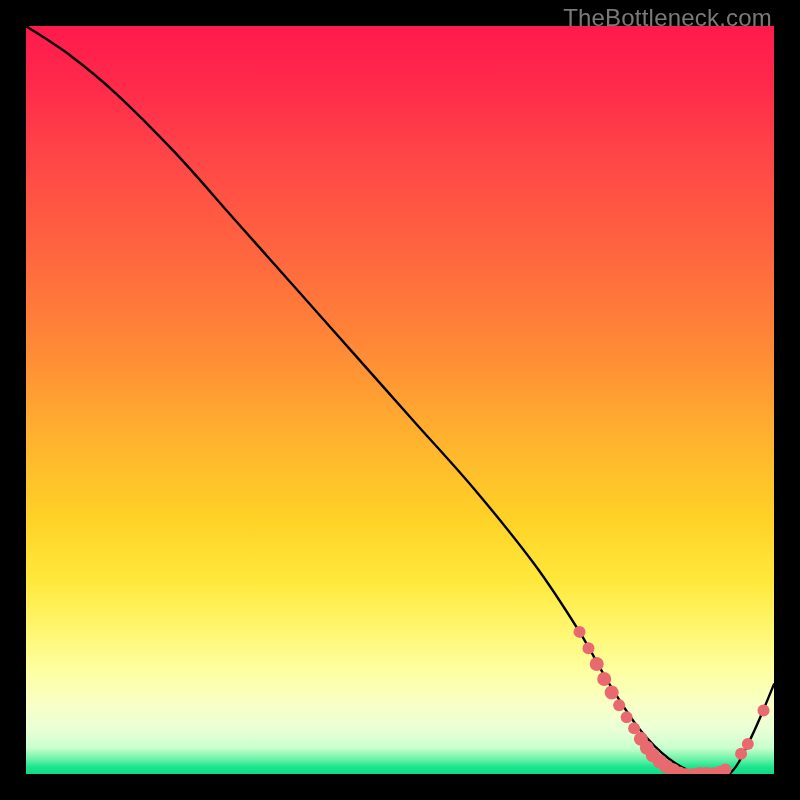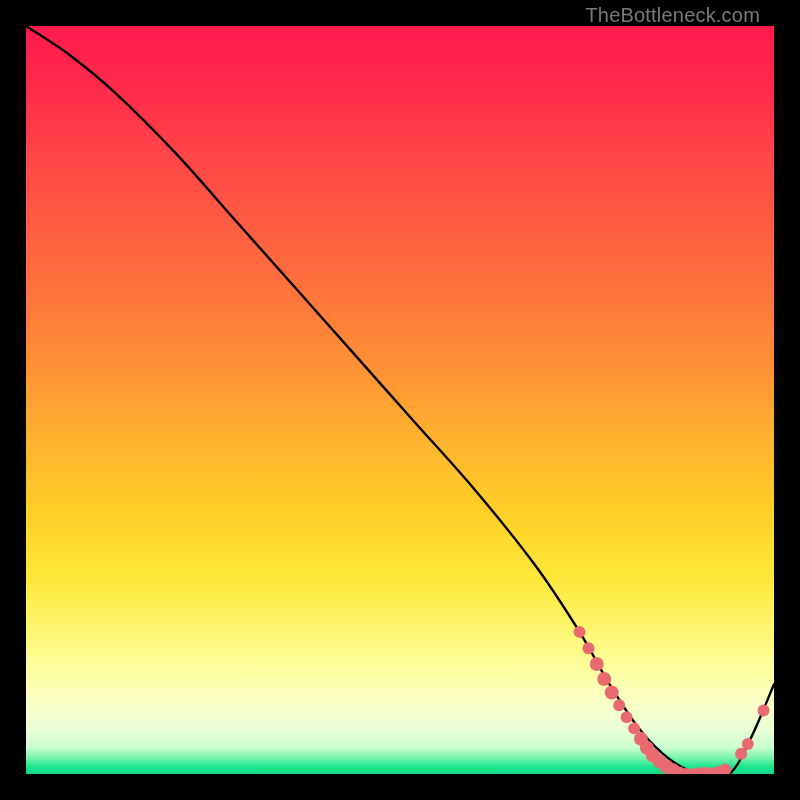--- a/index.html
+++ b/index.html
@@ -51,23 +51,23 @@
   }
   svg.curve {
     position: absolute;
     inset: 0;
     width: 100%;
     height: 100%;
   }
   .watermark {
     position: absolute;
     top: 4px;
-    right: 40px;
+    right: 28px;
     color: #7a7a7a;
-    font-size: 20px;
+    font-size: 24px;
     letter-spacing: 0.2px;
     user-select: none;
   }
 </style>
 </head>
 <body>
 
 <div class="stage">
 
   <div class="watermark">TheBottleneck.com</div>

